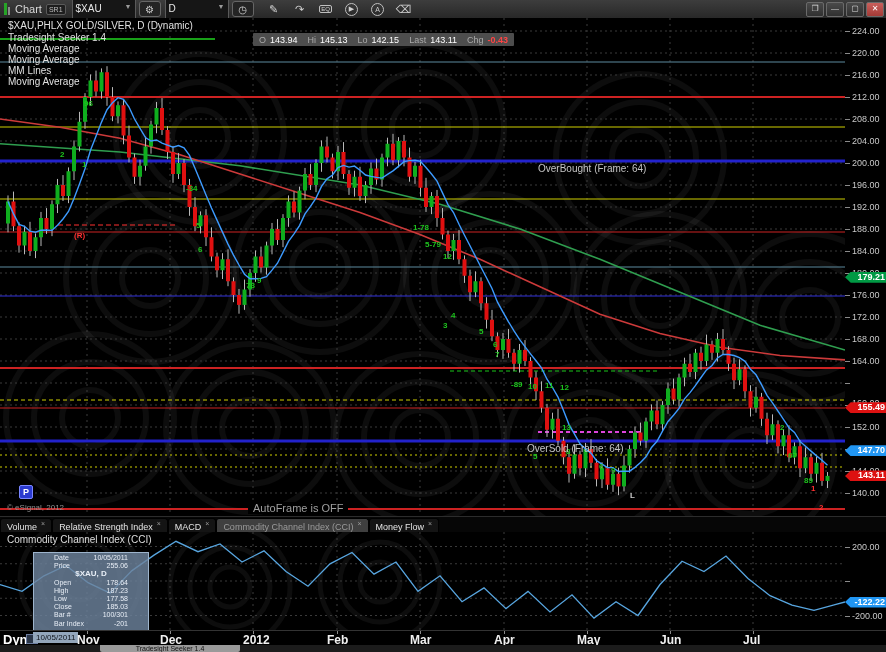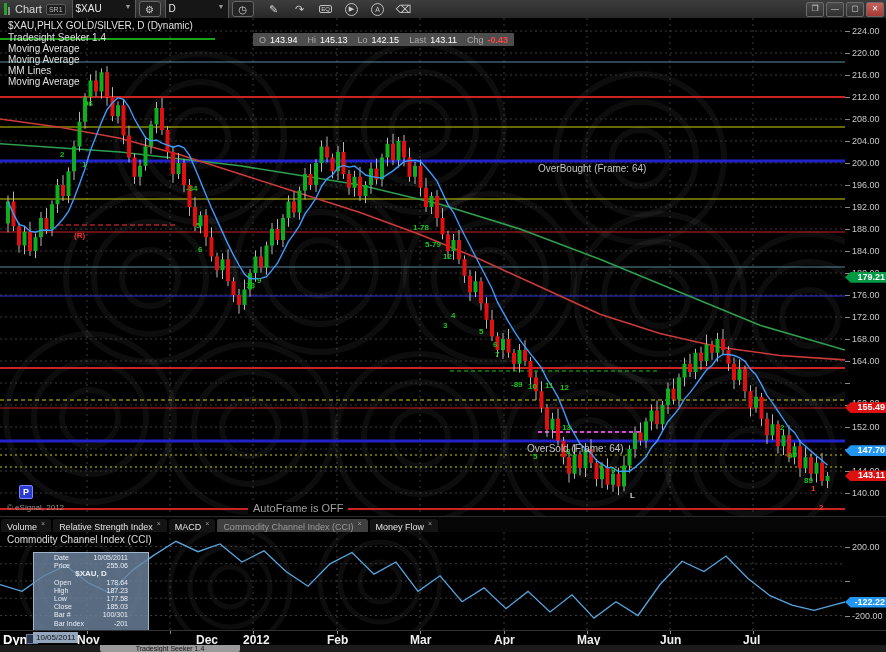--- a/index.html
+++ b/index.html
@@ -742,21 +742,21 @@
     </div>
 </div>
 
 <div id="time-axis" class="abs">
   <span id="dyn-label">Dyn</span>
   <span id="dyn-icon"></span>
   <span id="date-highlight">10/05/2011</span>
 <span class="month-tick" style="left: 87px;"></span>
     <span class="month-label" style="left: 77px;">Nov</span>
     <span class="month-tick" style="left: 170px;"></span>
-    <span class="month-label" style="left: 160px; margin-left: 36px;">Dec</span>
+    <span class="month-label" style="left: 160px;">Dec</span>
     <span class="month-tick" style="left: 253px;"></span>
     <span class="month-label" style="left: 243px;">2012</span>
     <span class="month-tick" style="left: 337px;"></span>
     <span class="month-label" style="left: 327px;">Feb</span>
     <span class="month-tick" style="left: 420px;"></span>
     <span class="month-label" style="left: 410px;">Mar</span>
     <span class="month-tick" style="left: 504px;"></span>
     <span class="month-label" style="left: 494px;">Apr</span>
     <span class="month-tick" style="left: 587px;"></span>
     <span class="month-label" style="left: 577px;">May</span>

